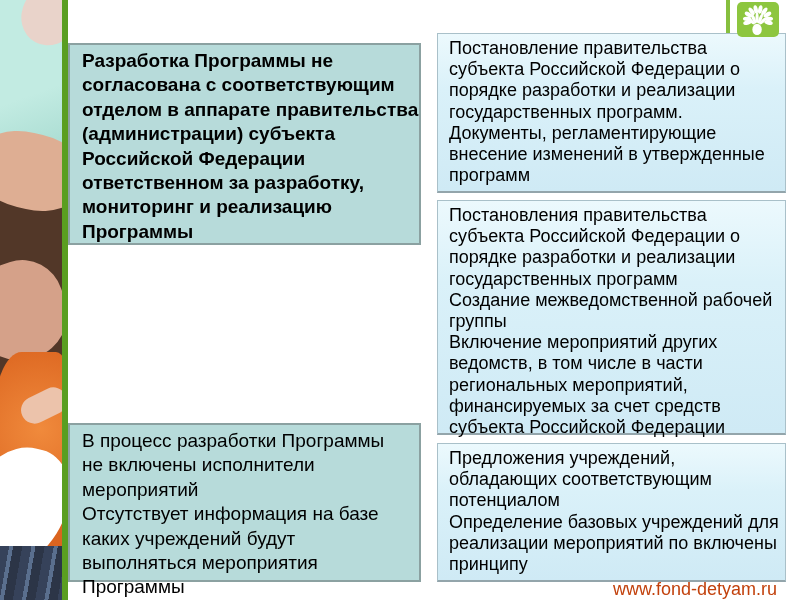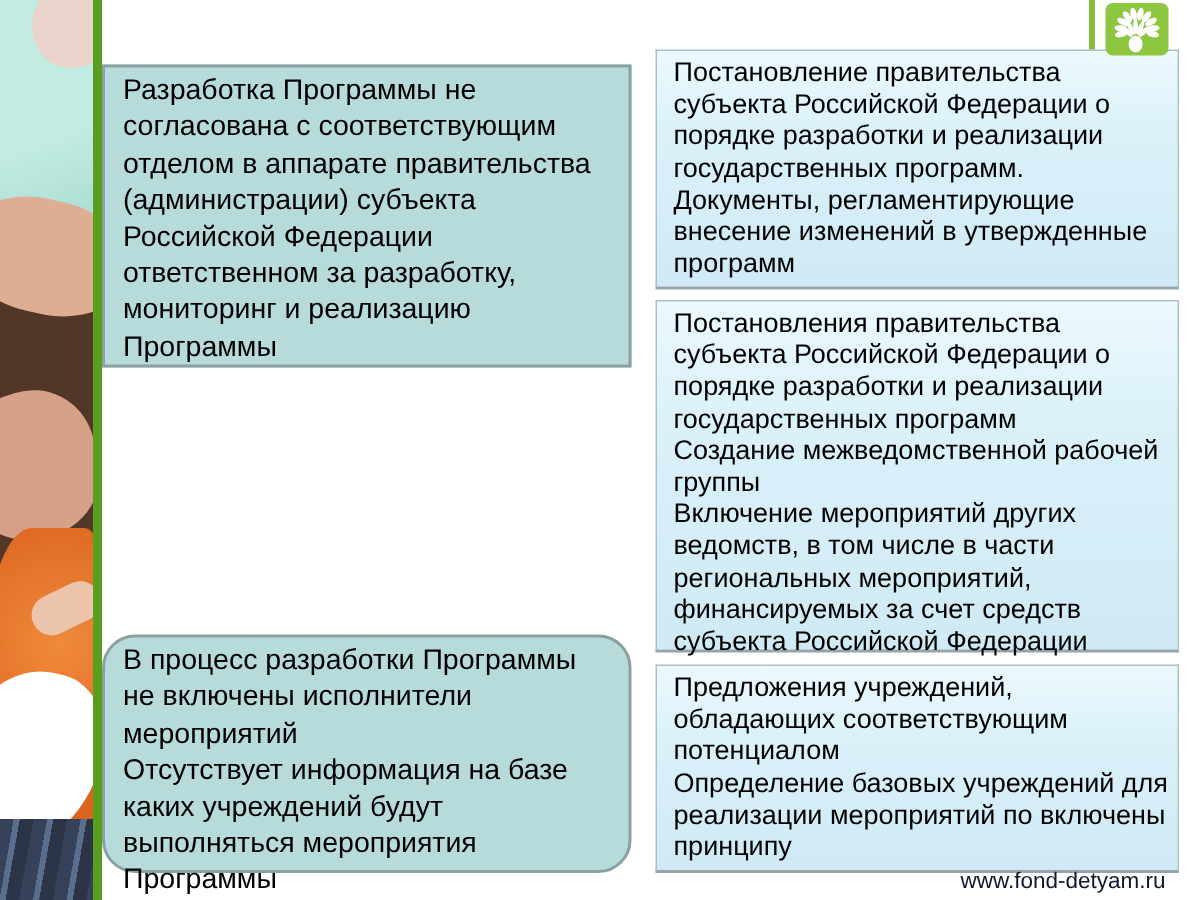--- a/index.html
+++ b/index.html
@@ -20,38 +20,38 @@
   .ph-navy   { left: 0; top: 546px; width: 62px; height: 54px;
                background: repeating-linear-gradient(100deg, #36425a 0 9px, #5a6f8e 9px 13px, #2c3547 13px 22px); }
 
   
   .green-bar { position: absolute; left: 62px; top: 0; width: 6px; height: 600px; background: #5a9e21; }
 
   
   .box { position: absolute; box-sizing: border-box; white-space: pre; color: #000; text-align: left; }
   .left-box  { left: 68px; width: 353px; background: #b7dbda; border: 2px solid #8ba1a1;
                font-size: 19px; line-height: 24.4px; padding: 4px 6px 0 12px; }
-  #lb1 { top: 43px;  height: 202px; }
+  #lb1 { top: 43px;  height: 202px; font-weight: bold; }
   #lb2 { top: 275px; height: 63px; padding-top: 6px; }
-  #lb3 { top: 423px; height: 159px; overflow: visible; border-radius: 22px; }
+  #lb3 { top: 423px; height: 159px; overflow: visible; }
 
   .right-box { left: 437px; width: 349px; background: linear-gradient(180deg, #ecf9fd 0%, #daf1f9 35%, #cfeaf5 100%);
                border: 1px solid #a9c0c9; border-bottom: 2px solid #93a5ab;
                font-size: 18px; line-height: 21.2px; padding: 4px 6px 0 11px; }
   #rb1 { top: 33px;  height: 160px; }
   #rb2 { top: 200px; height: 235px; }
   #rb3 { top: 443px; height: 139px; }
 
   
   .logo-line { position: absolute; left: 726px; top: 0; width: 4px; height: 33px; background: #86bf3e; }
   .logo { position: absolute; left: 737px; top: 2px; width: 42px; height: 35px; background: #8dc63f; border-radius: 5px; z-index: 5;
           display: flex; align-items: center; justify-content: center; }
 
   
-  .footer { position: absolute; top: 579px; right: 23px; color: #0f172a; font-size: 15px; }
+  .footer { position: absolute; top: 579px; right: 23px; color: #c2410c; font-size: 18px; }
 </style>
 </head>
 <body>
 
 <div class="slide">
 
   <div class="photo">
     <div class="ph-mint"></div>
     <div class="ph-arm"></div>
     <div class="ph-hand1"></div>

